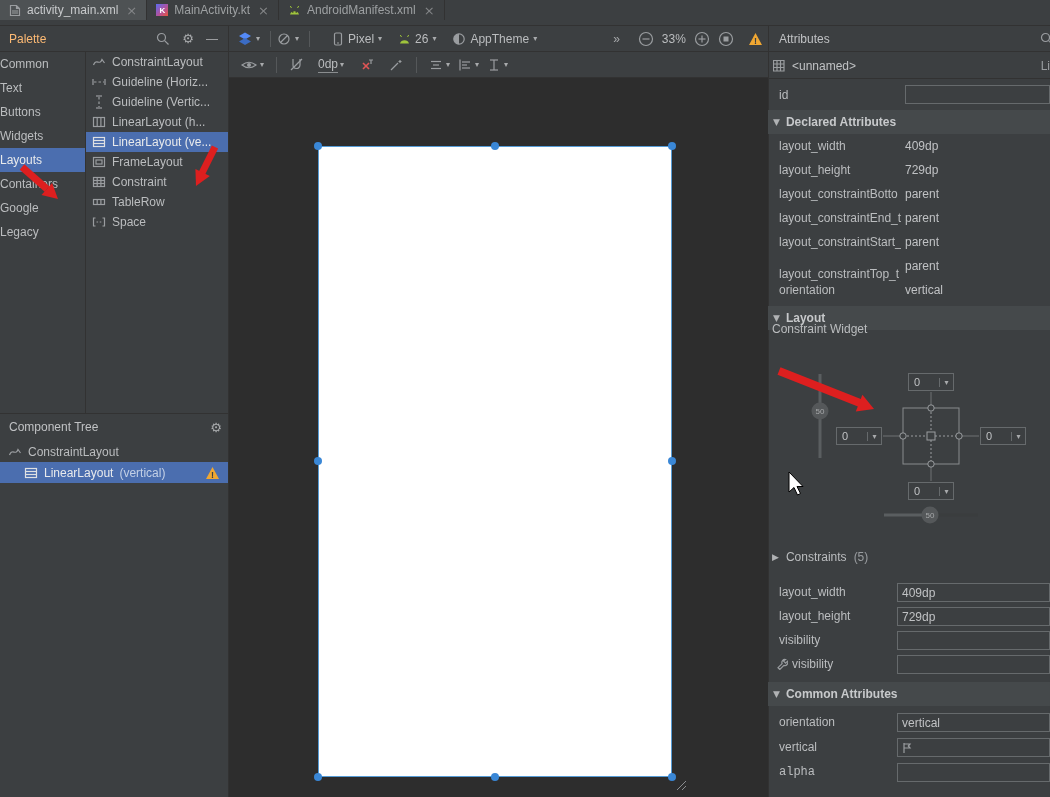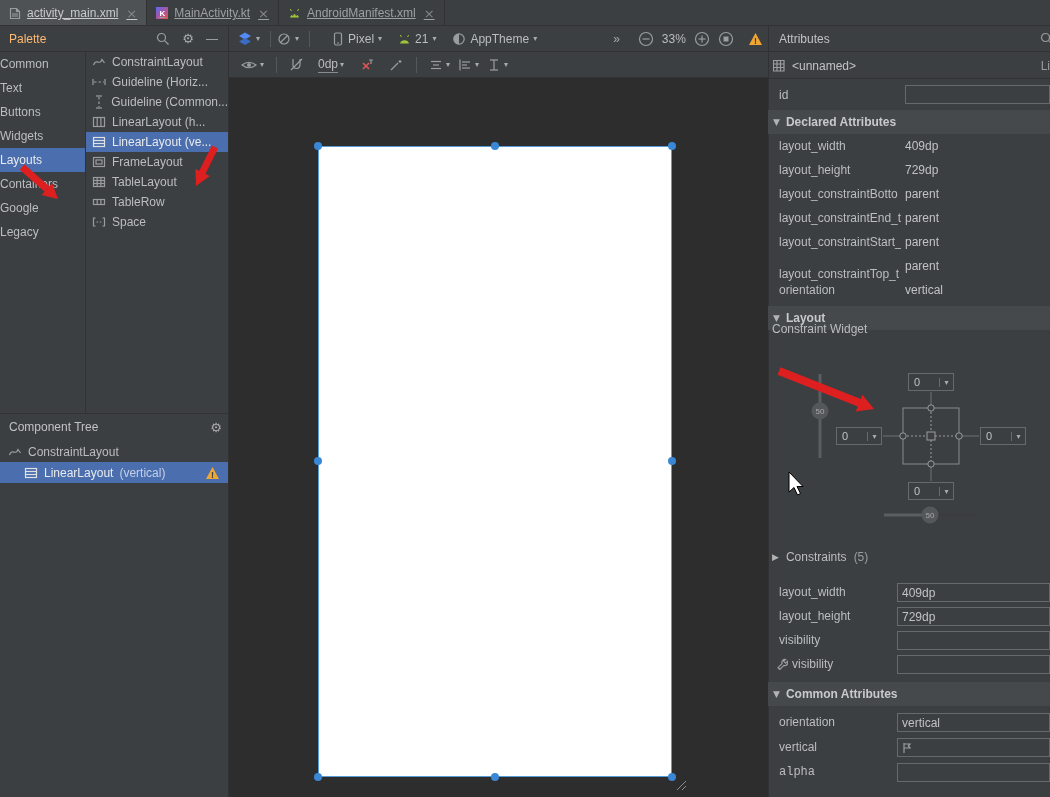--- a/index.html
+++ b/index.html
@@ -11,22 +11,22 @@
   }
   .abs { position:absolute; }
   .row { display:flex; align-items:center; }
   .uicon { font-family:"DejaVu Sans", sans-serif; }
   .hline { position:absolute; height:1px; background:#323232; }
   .vline { position:absolute; width:1px; background:#323232; }
   .sep { width:1px; height:16px; background:#55585a; margin:0 6px; }
 
   
   .tabbar { position:absolute; left:0; top:0; width:1050px; height:26px; display:flex; background:#3c3f41; }
-  .tab { display:flex; align-items:center; gap:6px; padding:0 9px; height:26px;
-         color:#9da0a2; border-right:1px solid #323232; cursor:default;text-decoration:underline; }
+  .tab { display:flex; align-items:center; gap:6px; padding:0 9px; height:20px;
+         color:#9da0a2; border-right:1px solid #323232; cursor:default; }
   .tab.active { background:#4e5254; color:#c8cacc; }
   .close { color:#848688; font-size:13px; line-height:13px; margin-left:2px; }
 
   
   .cat { height:24px; line-height:24px; width:85px; }
   .cat.sel { background:#4b6eaf; color:#e8eaec; }
   .pitem { height:20px; display:flex; align-items:center; gap:6px; padding-left:6px;
            width:142px; white-space:nowrap; overflow:hidden; }
   .pitem.sel { background:#4b6eaf; color:#e8eaec; }
 
@@ -111,21 +111,21 @@
       </svg>
     <span>Pixel</span>
     <span class="uicon" style="font-size:8px;color:#a8aaac;">▾</span>
   </span>
   <span class="row" style="gap:4px;margin-left:16px;">
     <svg width="13" height="12">
         <path d="M2 10.5 a4.7 4.6 0 0 1 9 0 Z" fill="#9fc43c"></path>
         <line x1="3.5" y1="4" x2="2.3" y2="2" stroke="#9fc43c"></line>
         <line x1="9.5" y1="4" x2="10.7" y2="2" stroke="#9fc43c"></line>
       </svg>
-    <span>21</span>
+    <span>26</span>
     <span class="uicon" style="font-size:8px;color:#a8aaac;">▾</span>
   </span>
   <span class="row" style="gap:4px;margin-left:16px;">
     <svg width="14" height="14">
         <circle class="str" cx="7" cy="7" r="5.2"></circle>
         <path d="M7 1.8 a5.2 5.2 0 0 0 0 10.4 Z" fill="#9a9da0"></path>
       </svg>
     <span>AppTheme</span>
     <span class="uicon" style="font-size:8px;color:#a8aaac;">▾</span>
   </span>
@@ -187,21 +187,21 @@
         <line class="str" x1="2" y1="7" x2="12" y2="7" stroke-dasharray="2.5 2"></line>
       </svg>
     <span>Guideline (Horiz...</span>
     </div>
   <div class="pitem">
     <svg width="14" height="14">
         <line class="str" x1="4" y1="1" x2="10" y2="1"></line>
         <line class="str" x1="4" y1="13" x2="10" y2="13"></line>
         <line class="str" x1="7" y1="2" x2="7" y2="12" stroke-dasharray="2.5 2"></line>
       </svg>
-    <span>Guideline (Common...</span>
+    <span>Guideline (Vertic...</span>
     </div>
   <div class="pitem">
     <svg width="14" height="14">
         <rect class="str" x="1.5" y="2.5" width="11" height="9"></rect>
         <line class="str" x1="5.2" y1="2.5" x2="5.2" y2="11.5"></line>
         <line class="str" x1="8.9" y1="2.5" x2="8.9" y2="11.5"></line>
       </svg>
     <span>LinearLayout (h...</span>
     </div>
   <div class="pitem sel">
@@ -220,21 +220,21 @@
     <span>FrameLayout</span>
     </div>
   <div class="pitem">
     <svg width="14" height="14">
         <rect class="str" x="1.5" y="2.5" width="11" height="9"></rect>
         <line class="str" x1="1.5" y1="5.5" x2="12.5" y2="5.5"></line>
         <line class="str" x1="1.5" y1="8.5" x2="12.5" y2="8.5"></line>
         <line class="str" x1="5.2" y1="2.5" x2="5.2" y2="11.5"></line>
         <line class="str" x1="8.9" y1="2.5" x2="8.9" y2="11.5"></line>
       </svg>
-    <span>TableLayout</span>
+    <span>Constraint</span>
     </div>
   <div class="pitem">
     <svg width="14" height="14">
         <rect class="str" x="1.5" y="4.5" width="11" height="5"></rect>
         <line class="str" x1="5.2" y1="4.5" x2="5.2" y2="9.5"></line>
         <line class="str" x1="8.9" y1="4.5" x2="8.9" y2="9.5"></line>
       </svg>
     <span>TableRow</span>
     </div>
   <div class="pitem">

